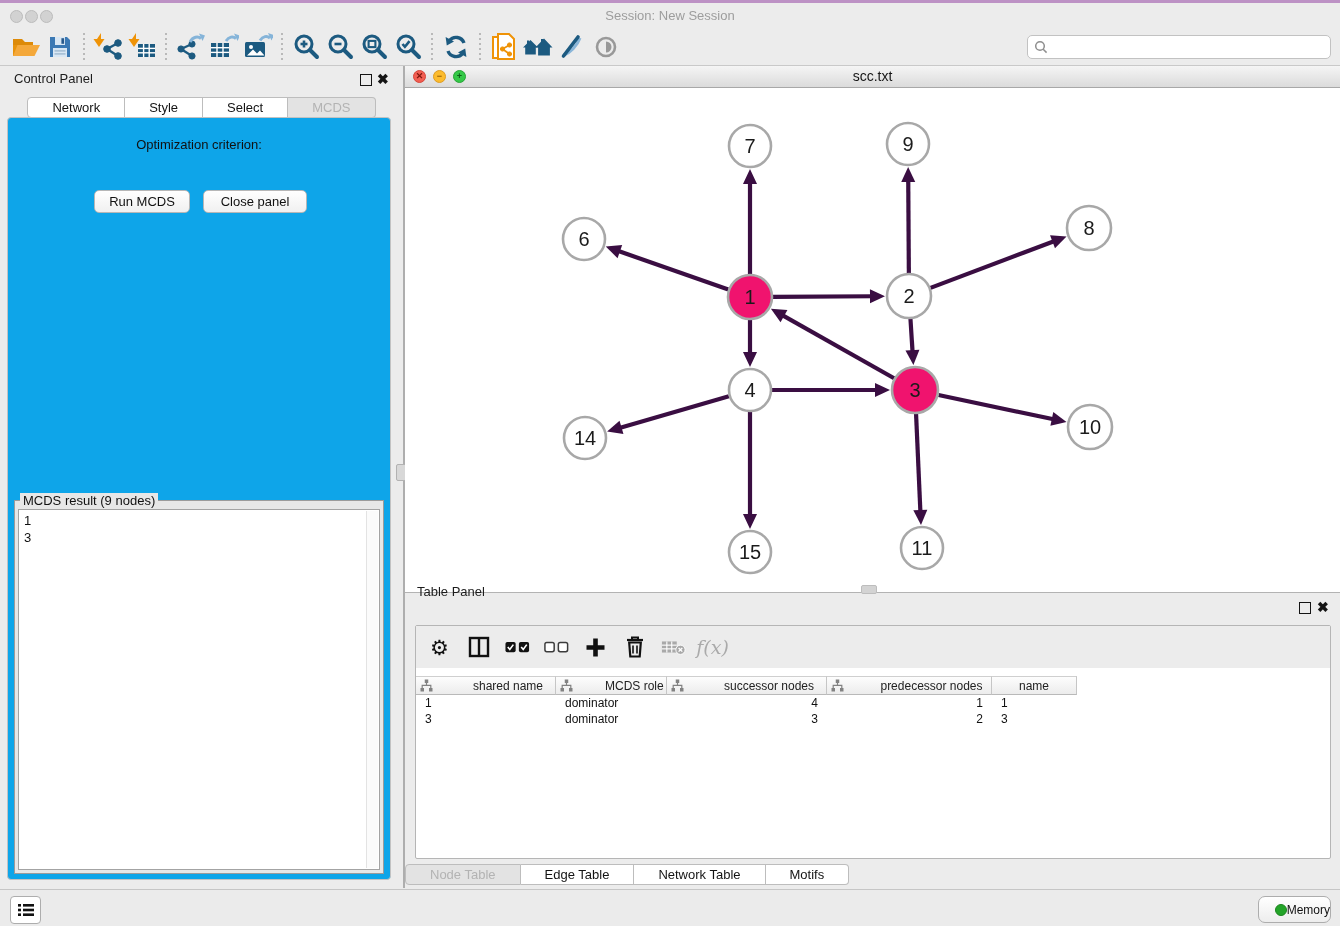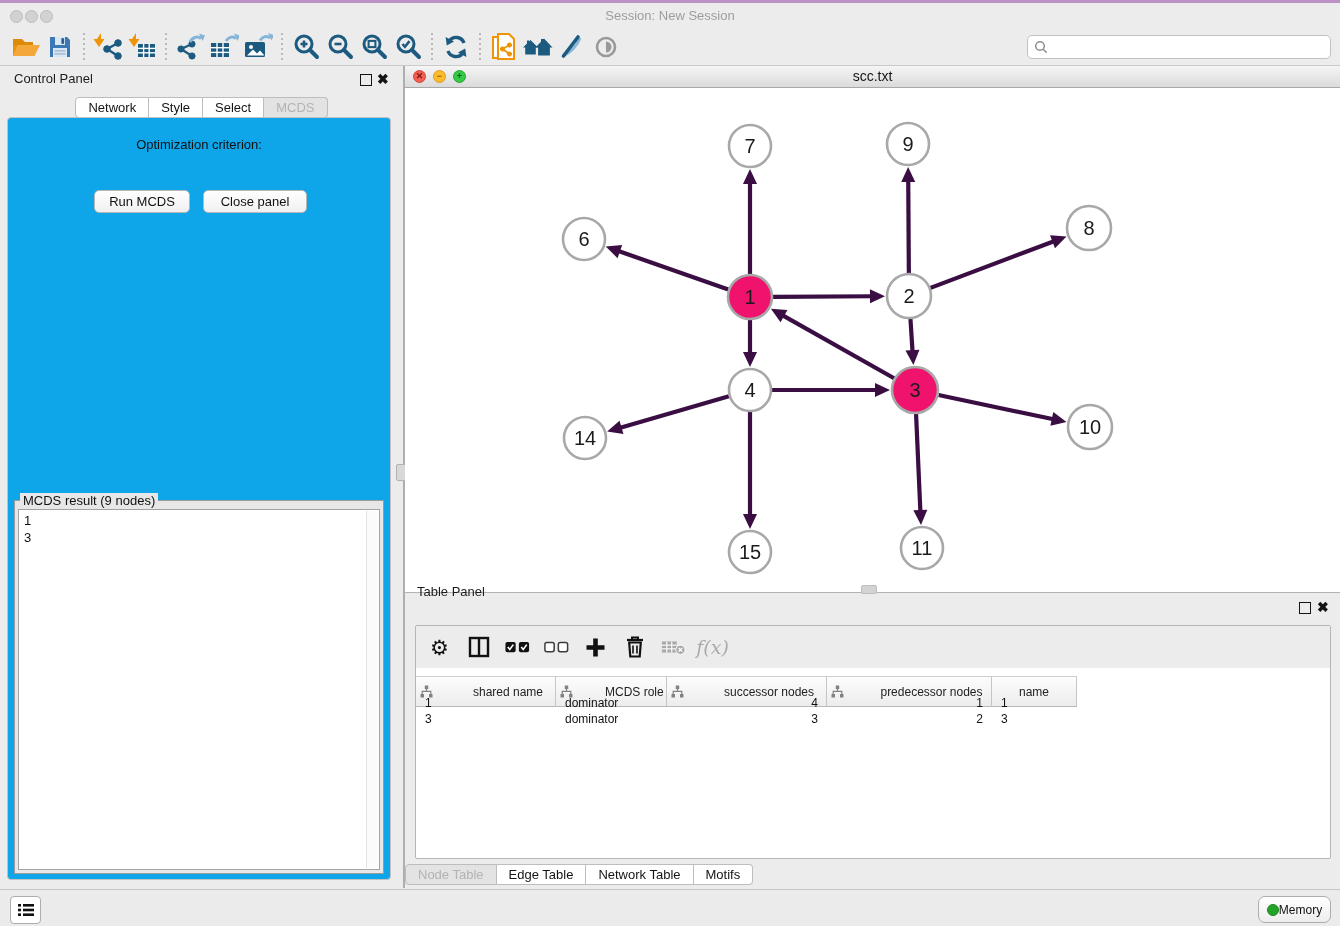--- a/index.html
+++ b/index.html
@@ -25,21 +25,21 @@
   .search{margin-left:auto;width:290px;height:22px;border:1px solid #c2c2c2;border-radius:5px;
     background:#fff;display:flex;align-items:center;padding:0 6px;gap:4px;}
   .search input{border:none;outline:none;flex:1;font-size:13px;background:transparent;font-family:inherit;}
   
   .cp-title{left:14px;top:71px;font-size:13px;color:#1c1c1c;}
   .float-ico{width:10px;height:10px;border:1.6px solid #141414;display:inline-block;}
   .close-ico{font-size:14px;font-weight:bold;color:#141414;line-height:14px;}
   .cp-float{left:360px;top:74px;}
   .cp-close{left:377px;top:72px;}
   .cp-tabs{left:0;top:97px;width:403px;text-align:center;white-space:nowrap;}
-  .tab{display:inline-block;height:19px;line-height:19px;padding:0 12px;background:#fff;
+  .tab{display:inline-block;height:19px;line-height:19px;padding:0 24px;background:#fff;
     border:1px solid #bdbdbd;border-left:none;font-size:13px;color:#141414;vertical-align:top;}
   .tab:first-child{border-left:1px solid #bdbdbd;border-radius:4px 0 0 4px;}
   .tab:last-child{border-radius:0 4px 4px 0;}
   .tab.active{background:#e3e3e3;color:#b3b3b3;}
   .cp-panel{left:7px;top:117px;width:382px;height:761px;background:#0ea5e9;
     border:1px solid #c2c2c2;border-radius:4px;}
   .opt-label{position:absolute;left:0;top:19px;width:100%;text-align:center;font-size:13px;color:#111;}
   .criterion{position:absolute;left:37px;top:41px;width:310px;height:23px;box-sizing:border-box;
     border:1px solid #b4b4b4;border-radius:5px;background:linear-gradient(#ffffff,#f3f3f3);
     display:flex;align-items:center;padding:0 8px 0 11px;font-size:13px;color:#111;}
@@ -81,37 +81,37 @@
   .tp-float{left:1299px;top:602px;}
   .tp-close{left:1317px;top:600px;}
   .tp-container{left:415px;top:625px;width:916px;height:234px;background:#fff;
     border:1px solid #b5b5b5;border-radius:2px;box-sizing:border-box;}
   .tp-toolbar{position:absolute;left:0;top:0;right:0;height:42px;background:#ececec;
     display:flex;align-items:center;padding-left:11px;gap:14px;}
   .tpi{width:25px;height:26px;display:flex;align-items:center;justify-content:center;flex:none;}
   .gear-glyph{font-size:21px;color:#111;line-height:1;}
   .fx-glyph{font-family:"DejaVu Serif",serif;font-style:italic;font-size:19px;color:#aaaaaa;}
   .tp-head{position:absolute;left:0;top:50px;height:19px;display:flex;}
-  .th{box-sizing:border-box;height:31px;display:flex;align-items:center;
+  .th{box-sizing:border-box;height:19px;display:flex;align-items:center;
     border-top:1px solid #cfcfcf;border-bottom:1px solid #b9b9b9;border-right:1px solid #c6c6c6;
     background:linear-gradient(#fdfdfd,#ececec);font-size:12px;color:#222;gap:28px;}
   .th .hier{margin-left:4px;flex:none;display:flex;}
   .th .lbl{flex:1;text-align:center;padding:0 4px;white-space:nowrap;overflow:hidden;}
   .tp-rows{position:absolute;left:0;top:69px;right:0;}
   .tr{display:flex;height:16px;align-items:center;}
   .td{box-sizing:border-box;font-size:12px;color:#111;padding:0 9px;white-space:nowrap;overflow:hidden;}
   .tp-tabs{left:405px;top:864px;width:935px;white-space:nowrap;}
   
   .statusbar{left:0;top:889px;width:1340px;height:37px;background:#ebebeb;
     border-top:1px solid #c6c6c6;box-sizing:border-box;}
   .list-btn{position:absolute;left:10px;top:6px;width:29px;height:26px;background:#fff;
     border:1px solid #adadad;border-radius:4px;display:flex;align-items:center;justify-content:center;}
   .memory-btn{position:absolute;right:9px;top:6px;width:71px;height:25px;
     background:linear-gradient(#ffffff,#ededed);border:1px solid #adadad;border-radius:7px;
-    display:flex;align-items:center;justify-content:center;gap:0;font-size:12px;color:#111;}
+    display:flex;align-items:center;justify-content:flex-end;gap:0;font-size:12px;color:#111;}
   .mem-dot{width:10px;height:10px;border-radius:50%;background:#23a428;border:1px solid #1c861f;}
 </style>
 </head>
 <body>
 
 <div class="abs top-strip"></div>
 <div class="abs titlebar">
   <div class="abs lights">
     <span class="light"></span>
     <span class="light"></span>

